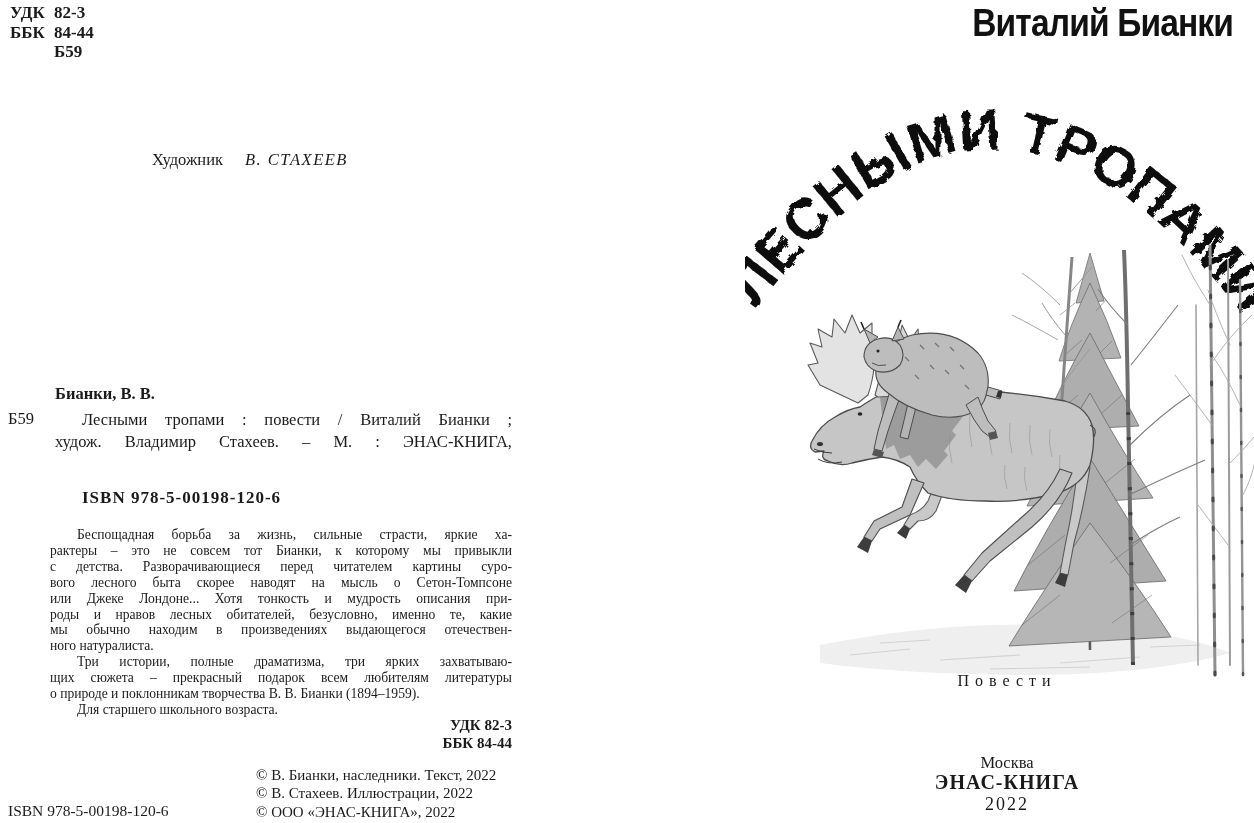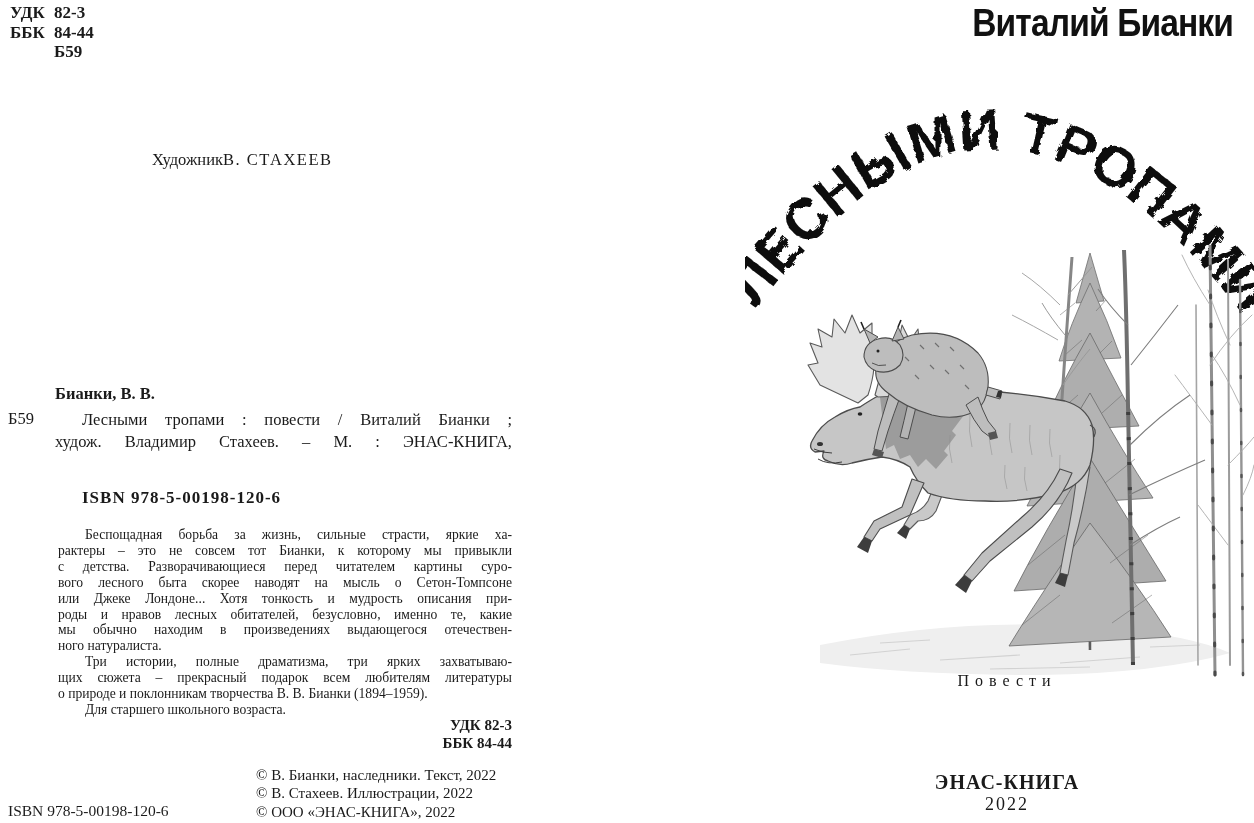--- a/index.html
+++ b/index.html
@@ -11,30 +11,30 @@
     font-family:"Liberation Serif","DejaVu Serif",serif;
     color:#1a1a1a;
     padding-left:24px;
   }
   .abs{position:absolute;}
   
   .codes-top{left:10px;top:3px;font-weight:bold;font-size:17px;line-height:19.5px;}
   .codes-top .row{white-space:nowrap;}
   .codes-top .lbl{display:inline-block;width:44px;}
   .artist{left:152px;top:150px;font-size:16.5px;white-space:nowrap;}
-  .artist .artist-name{letter-spacing:1.5px;}
+  .artist .artist-name{margin-left:22px;letter-spacing:1.5px;font-style:italic;}
   .cat-author{left:55px;top:384px;font-size:16.5px;font-weight:bold;}
   .cat-sign{left:8px;top:409px;font-size:16.5px;}
   .cat-desc{left:55px;top:409px;width:457px;font-size:16.5px;line-height:21.5px;}
   .cat-desc .dline{text-align:justify;text-align-last:justify;}
   .cat-desc .dline.first{text-indent:27px;}
   .cat-desc .dline.last{text-align-last:left;}
   .cat-isbn{left:82px;top:488px;font-size:17px;font-weight:bold;letter-spacing:1px;}
   .annotation{left:50px;top:527px;width:462px;font-size:13.6px;line-height:15.9px;}
-  .annotation .jline{text-align:justify;text-align-last:justify;margin-left:8px;}
+  .annotation .jline{text-align:justify;text-align-last:justify;}
   .annotation .jline.first{text-indent:27px;}
   .annotation .jline.last{text-align-last:left;}
   .codes-bottom{left:50px;top:717px;width:462px;text-align:right;font-weight:bold;font-size:15px;line-height:17.5px;}
   .footer-isbn{left:8px;top:802px;font-size:15.5px;}
   .copyrights{left:256px;top:766px;font-size:15px;line-height:18.3px;}
   
   .book-author{left:760px;top:1px;width:494px;text-align:right;
     font-family:"Liberation Sans","DejaVu Sans",sans-serif;
     font-size:39px;font-weight:bold;color:#111;white-space:nowrap;}
   .book-author .squeeze{display:inline-block;transform:scaleX(.86);transform-origin:center;letter-spacing:-1px;}
@@ -191,16 +191,17 @@
       <path d="M110,98 L104,84 L118,92 Z M132,96 L138,82 L144,94 Z" fill="#b5b5b5" stroke="#4c4c4c" stroke-width="1"></path>
       <path d="M104,84 L101,77 M138,82 L141,75" stroke="#222" stroke-width="1.6"></path>
       <circle cx="118" cy="106" r="1.5" fill="#222"></circle>
       <path d="M112,118 Q118,122 126,120" stroke="#333" stroke-width="0.8" fill="none"></path>
       <path d="M160,100 L164,104 M175,98 L179,102 M190,102 L194,106 M170,120 L174,124 M185,125 L189,129 M200,120 L204,124 M155,130 L159,134 M205,140 L209,144 M145,112 L149,116" stroke="#6f6f6f" stroke-width="1.1"></path>
       <path d="M114,204 L124,207 L122,213 L112,210 Z M228,188 L236,186 L238,193 L230,195 Z" fill="#555"></path>
     </g>
   </svg>
 
   <div class="abs genre">Повести</div>
+  <div class="abs pub-city">Москва</div>
   <div class="abs pub-name">ЭНАС-КНИГА</div>
   <div class="abs pub-year">2022</div>
 
 </div>
 
 </body></html>

